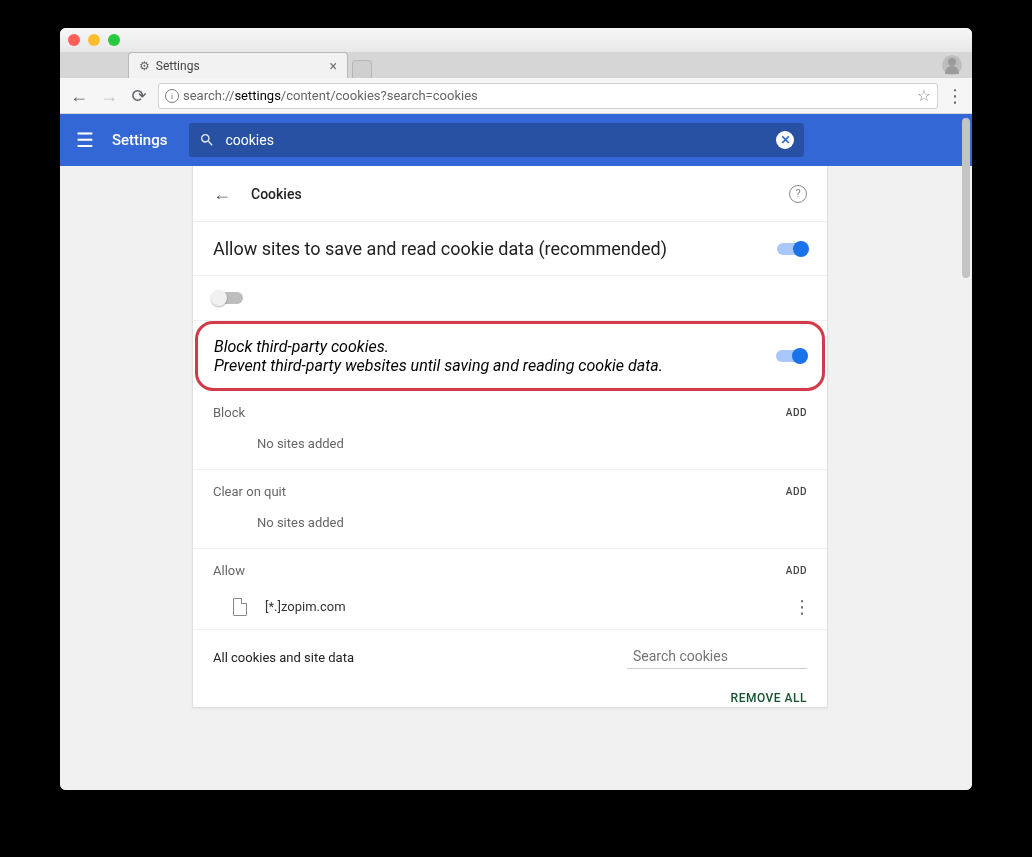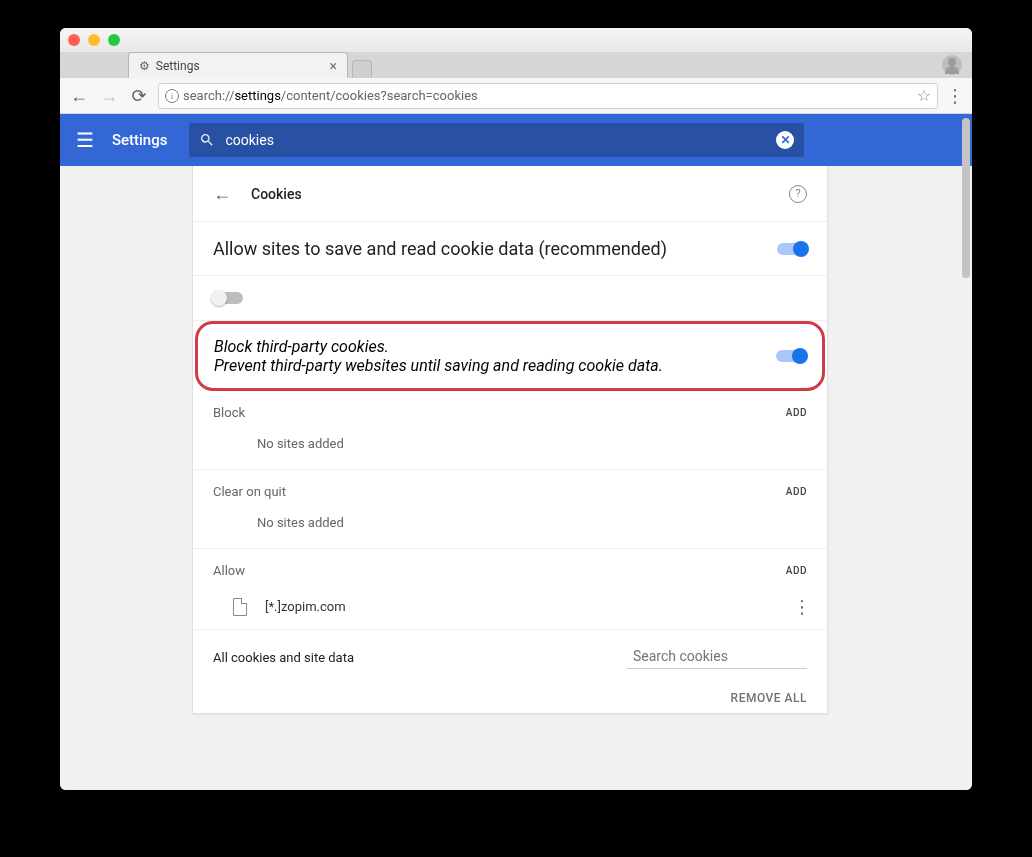--- a/index.html
+++ b/index.html
@@ -56,21 +56,21 @@
   .site-row { display:flex; align-items:center; padding:12px 16px 12px 40px; gap:18px; border-bottom:1px solid #f0f0f0;}
   .doc-icon { width:14px; height:18px; border:1.3px solid #888; border-radius:1px; position:relative;}
   .doc-icon::after { content:""; position:absolute; right:-1px; top:-1px; width:5px; height:5px; background:#fff; border-left:1.3px solid #888; border-bottom:1.3px solid #888;}
   .site-row .domain { font-size:13px; color:#333; flex:1;}
   .site-row .menu { color:#5f6368; font-size:18px;}
   .bottom-row { display:flex; align-items:center; padding:16px 20px 12px;}
   .bottom-row .label { flex:1; font-size:13px; color:#222;}
   .search-cookies { display:flex; align-items:center; gap:6px; border-bottom:1px solid #ccc; padding:2px 0 4px; width:180px;}
   .search-cookies svg { fill:#888;}
   .search-cookies input { border:none; outline:none; font-size:14px; color:#3b82f6; flex:1;}
-  .remove-all { text-align:right; padding:10px 20px 8px; font-size:12px; color:#737373; font-weight:500; letter-spacing:0.5px;}
+  .remove-all { text-align:right; padding:10px 20px 2px; font-size:12px; color:#14532d; font-weight:500; letter-spacing:0.5px;}
 </style>
 </head>
 <body>
 
 <div class="window">
   <div class="titlebar">
     <div class="traffic">
       <span style="background:#ff5f56"></span>
       <span style="background:#ffbd2e"></span>
       <span style="background:#27c93f"></span>

